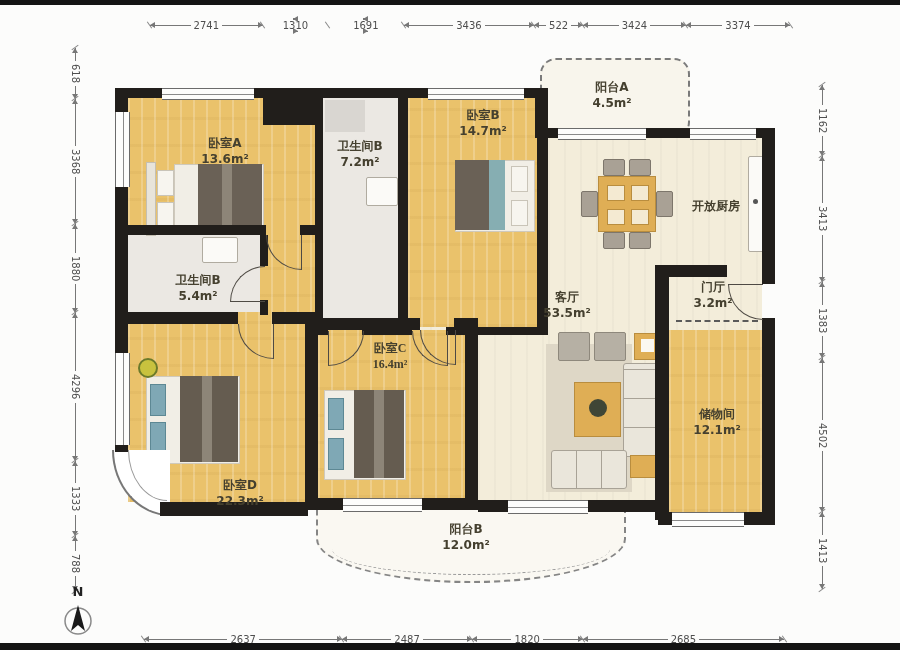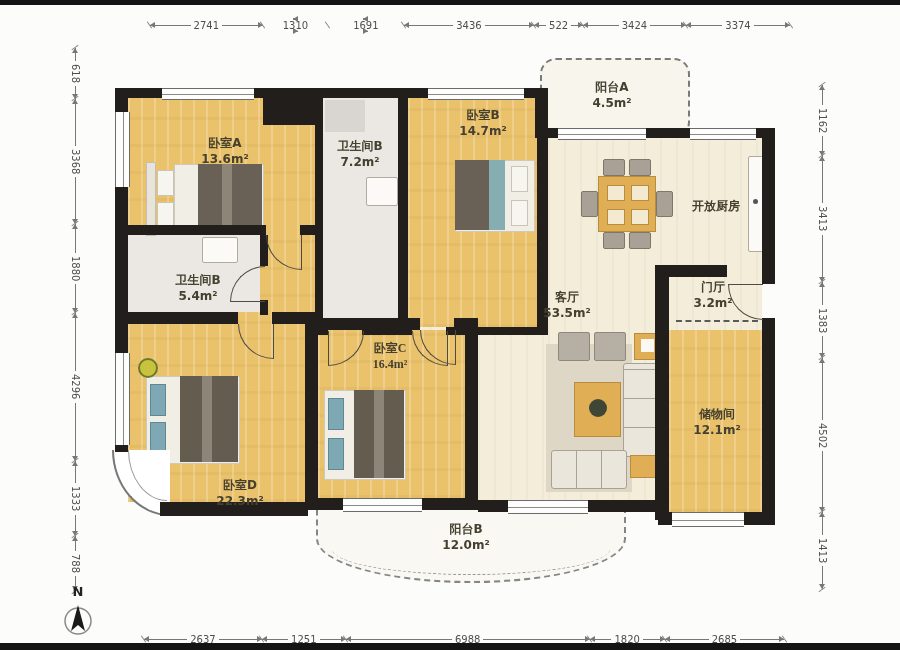--- a/index.html
+++ b/index.html
@@ -296,26 +296,21 @@
       </div>
     </div>
   <div class="dim dim-h" style="left:144px;top:612px;width:640px;margin-top:20px;">
       <div class="dim-seg" style="flex-grow: 2637;">
         <i class="dl dl-a"></i>
         <span class="dim-val">2637</span>
         <i class="dl dl-b"></i>
       </div>
       <div class="dim-seg" style="flex-grow: 1474;">
         <i class="dl dl-a"></i>
-        <span class="dim-val">1251</span>
-        <i class="dl dl-b"></i>
-      </div>
-      <div class="dim-seg" style="flex-grow: 6988;">
-        <i class="dl dl-a"></i>
-        <span class="dim-val">6988</span>
+        <span class="dim-val">2487</span>
         <i class="dl dl-b"></i>
       </div>
       <div class="dim-seg" style="flex-grow: 1170;">
         <i class="dl dl-a"></i>
         <span class="dim-val">1820</span>
         <i class="dl dl-b"></i>
       </div>
       <div class="dim-seg" style="flex-grow: 2685;">
         <i class="dl dl-a"></i>
         <span class="dim-val">2685</span>

